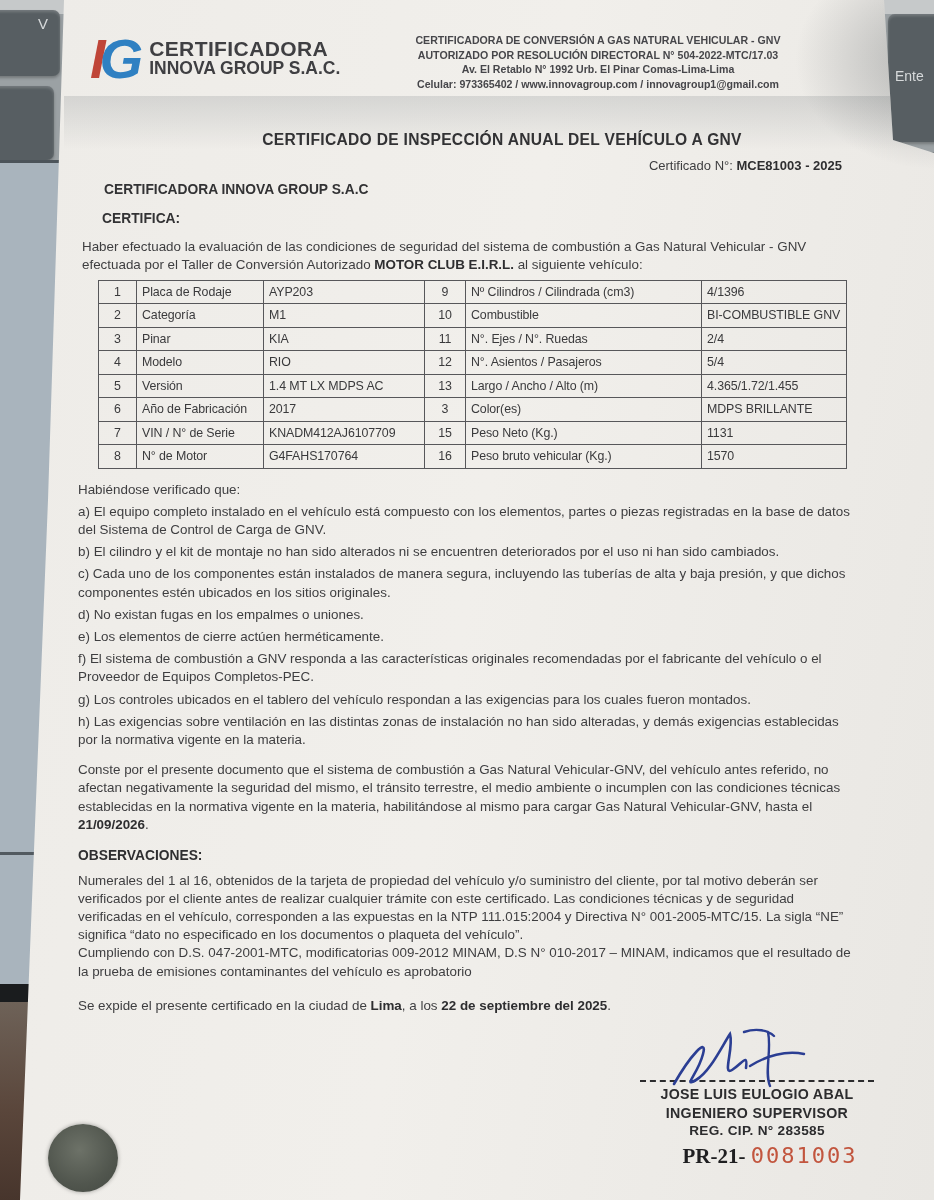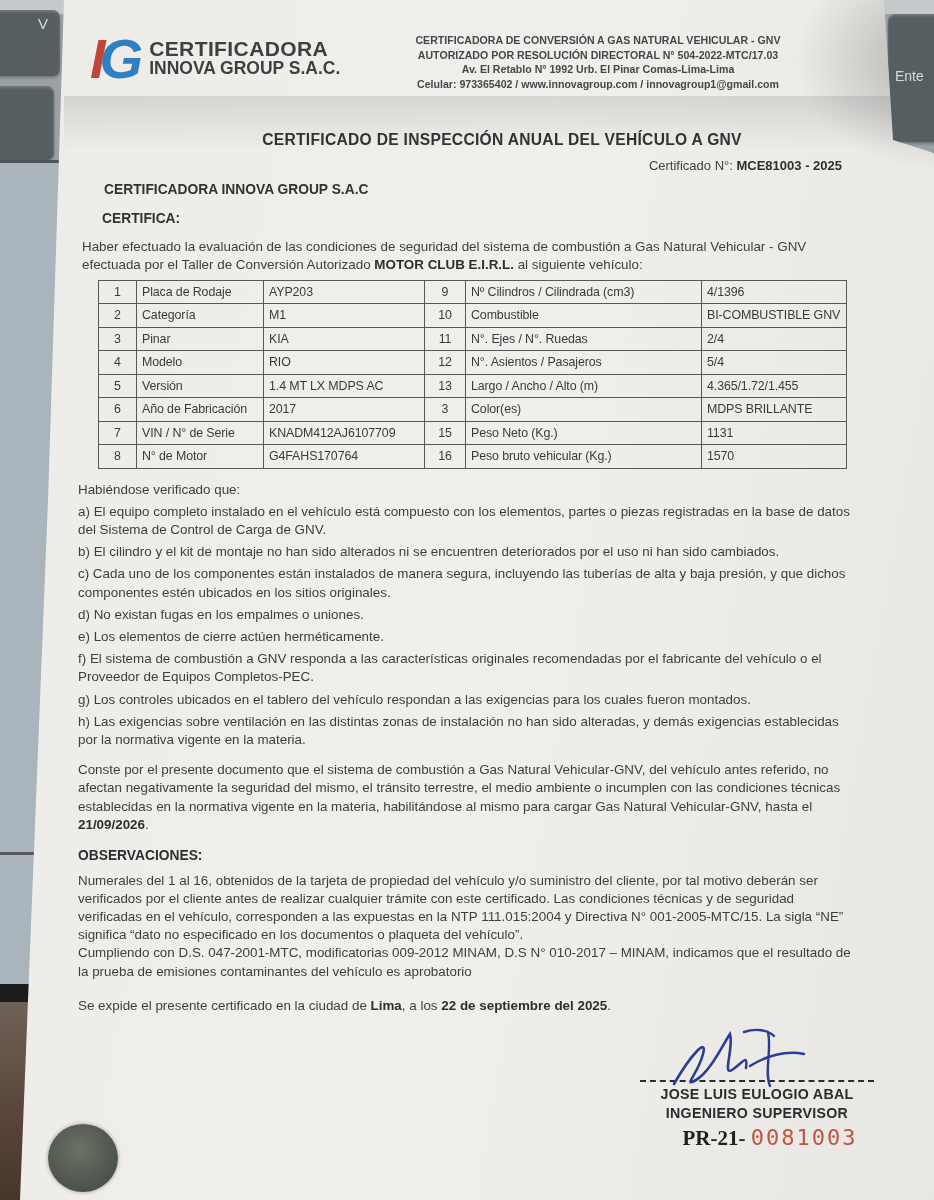--- a/index.html
+++ b/index.html
@@ -234,19 +234,20 @@
       <p class="expide"><span>Se expide el presente certificado en la ciudad de </span><b>Lima</b><span>, a los </span><b>22 de septiembre del 2025</b><span>.</span></p>
 
       <div class="sig-block">
         <svg class="sig-svg" width="170" height="64" viewBox="0 0 170 64">
           <path d="M18,56 C34,28 52,8 47,26 C42,46 26,60 40,52 C54,44 66,18 74,6 C78,20 66,48 76,42 C86,36 92,24 90,40" fill="none" stroke-width="2.6" stroke-linecap="round" stroke="#2b3e93"></path>
           <path d="M88,4 C100,0 112,2 118,8 M112,4 C116,22 108,44 114,58 M94,38 C110,28 130,22 148,26" fill="none" stroke-width="2.4" stroke-linecap="round" stroke="#2b3e93"></path>
         </svg>
         <div class="sig-dash"></div>
         <div class="sig-name">JOSE LUIS EULOGIO ABAL</div>
         <div class="sig-role">INGENIERO SUPERVISOR</div>
+        <div class="sig-reg">REG. CIP. N° 283585</div>
         <div class="pr-line"><span>PR-21-</span> <span class="pr-number" style="color: rgb(194, 85, 62);">0081003</span></div>
       </div>
     </div>
 
     <div class="stamp"></div>
   </div>
 </div>
 
 </body></html>

